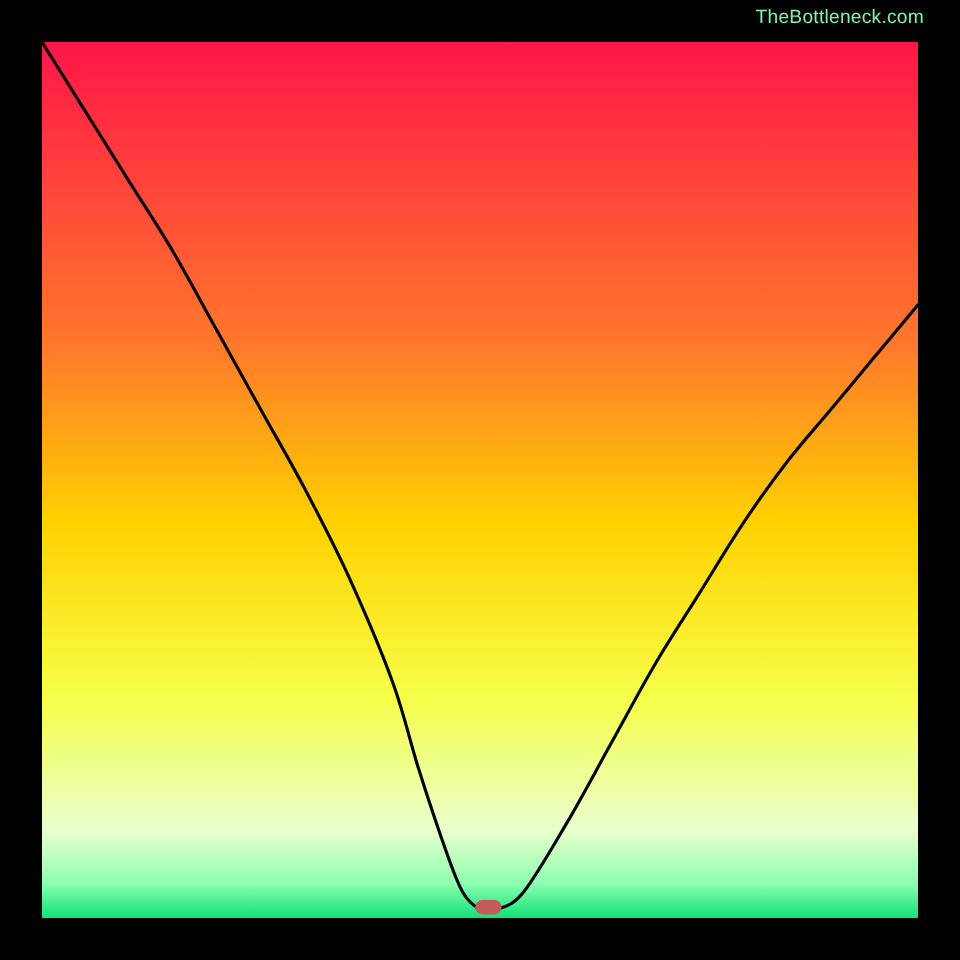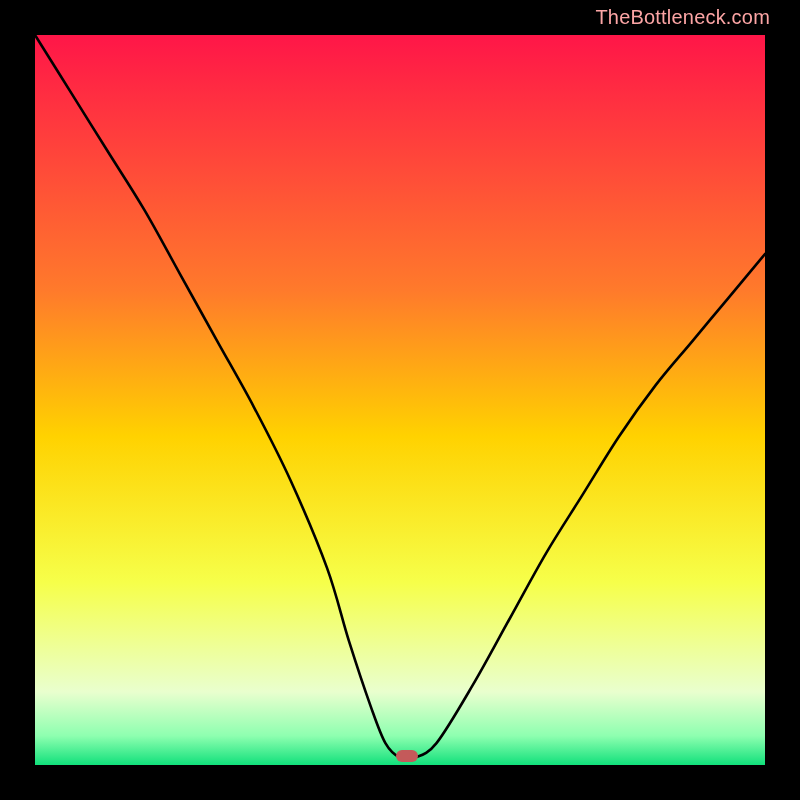--- a/index.html
+++ b/index.html
@@ -34,22 +34,22 @@
   .curve {
     position: absolute;
     left: 0; top: 0;
     width: 100%;
     height: 100%;
   }
   .watermark {
     position: absolute;
     top: 6px;
     right: 30px;
-    color: #fca5a5;
-    font-size: 20px;
+    color: #86efac;
+    font-size: 16px;
     letter-spacing: 0.2px;
     font-weight: 400;
   }
   .marker {
     position: absolute;
     width: 22px;
     height: 12px;
     border-radius: 6px;
     background: #c45a5a;
     transform: translate(-50%, -50%);

